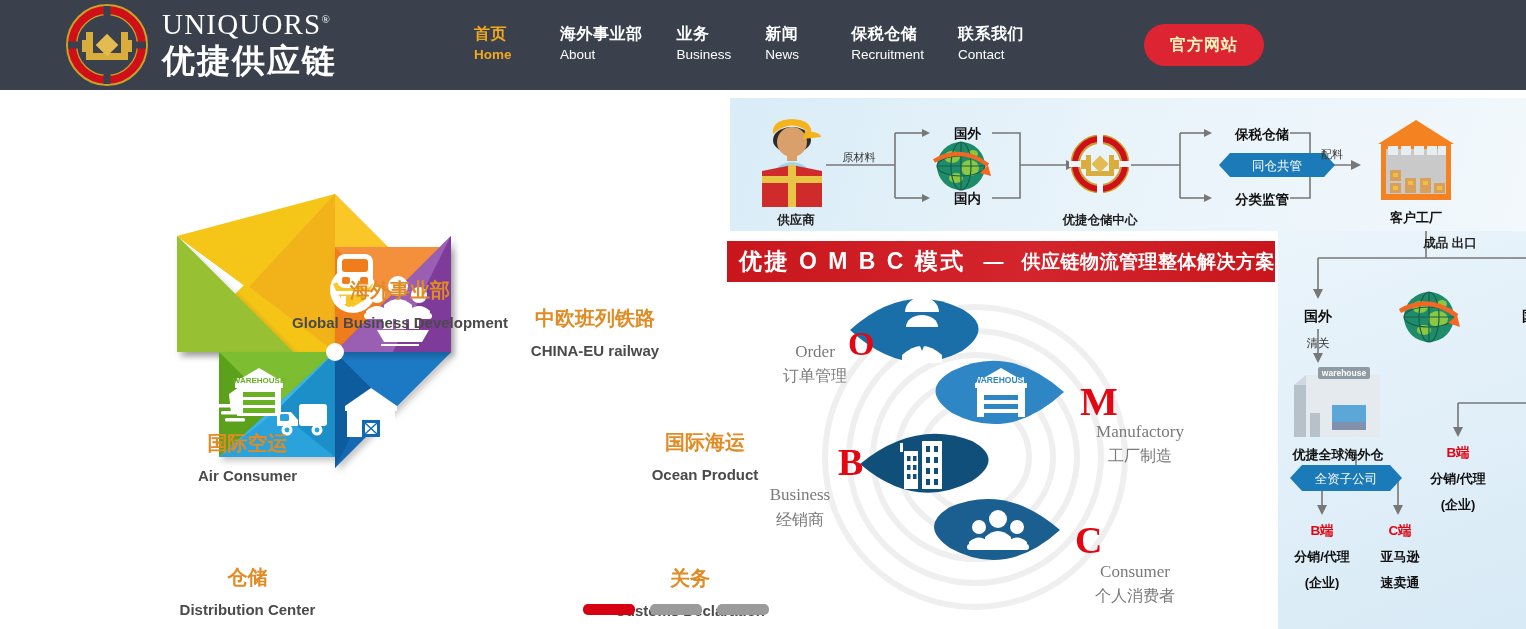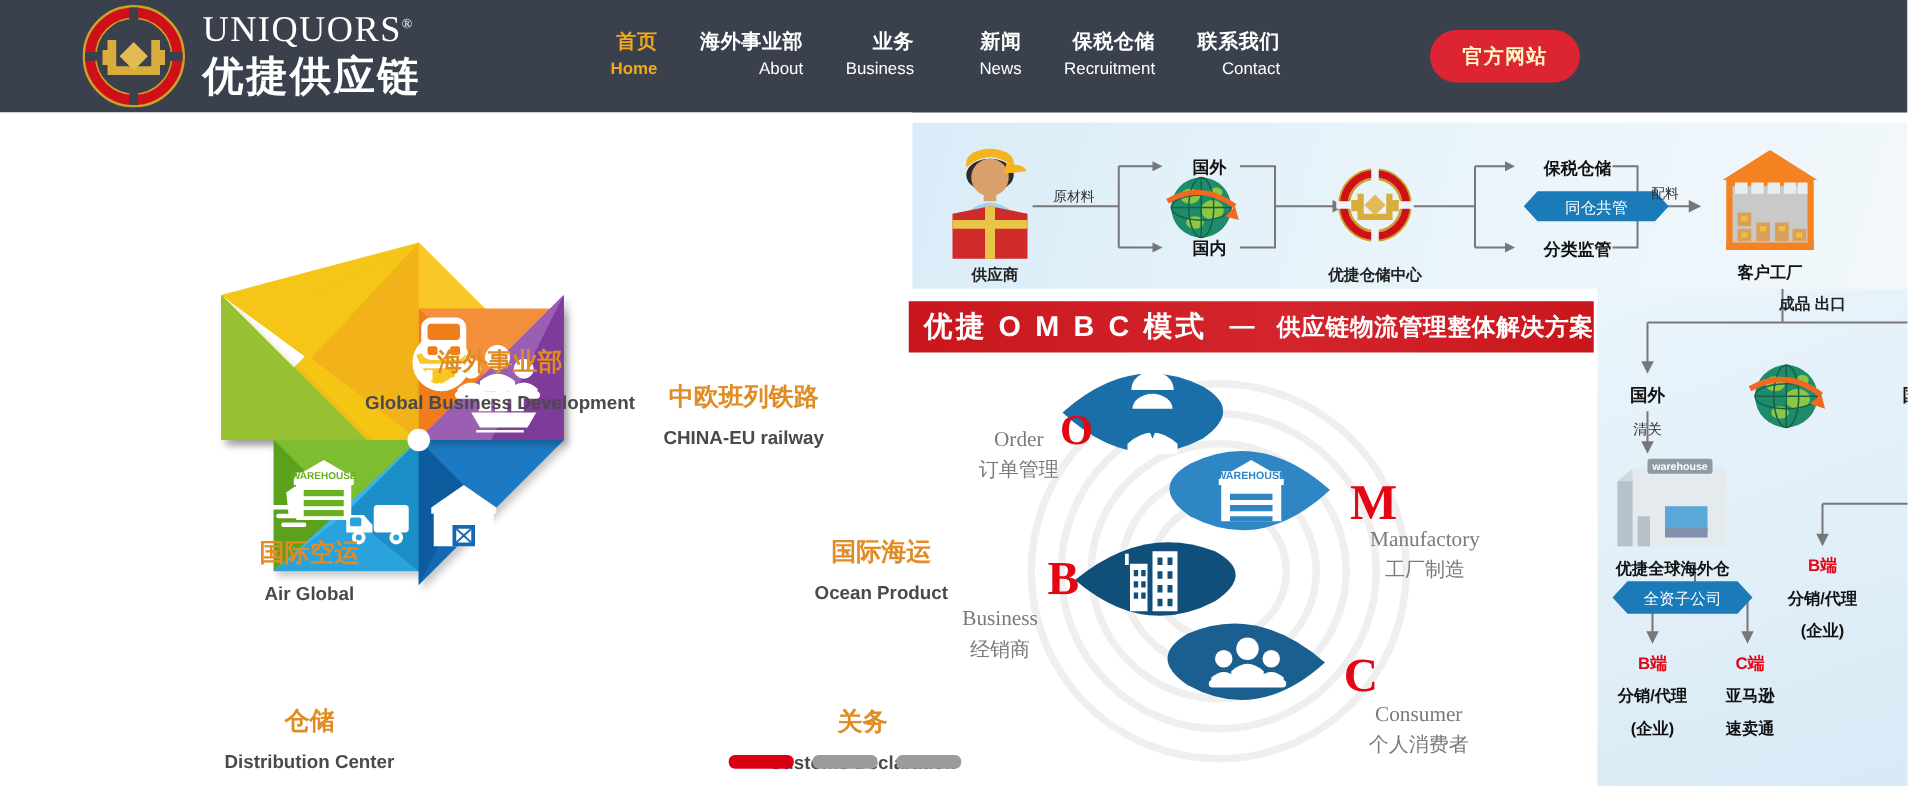--- a/index.html
+++ b/index.html
@@ -27,21 +27,21 @@
     position: relative; line-height: 1.05;
   }
   .logo-reg { font-size: 11px; vertical-align: super; }
   .logo-cn {
     font-size: 33px; color: #ffffff; font-weight: 700; letter-spacing: 2px;
     line-height: 1.25; margin-top: 1px;
   }
 
   .nav { position: absolute; left: 468px; top: 22px; display: flex; }
   .nav-item {
-    width: auto; min-width: 64px; text-align: right; margin-right: 22px;
+    width: auto; min-width: 64px; text-align: left; margin-right: 22px;
     cursor: pointer; padding: 0 6px;
   }
   .nav-cn { font-size: 16px; font-weight: 700; color: #ffffff; line-height: 1.45; letter-spacing: 0.5px; }
   .nav-en { font-size: 13.5px; color: #ffffff; line-height: 1.5; }
   .nav-item.active .nav-cn, .nav-item.active .nav-en { color: #f0a81e; }
   .nav-item.active .nav-en { font-weight: 700; }
 
   .cta-btn {
     position: absolute; left: 1144px; top: 24px;
     width: 120px; height: 42px; border-radius: 21px;
@@ -321,21 +321,21 @@
         <div class="pw-en">Customs Declaration</div>
       </div>
       
       
       <div class="pw-label lbl-ware">
         <div class="pw-cn">仓储</div>
         <div class="pw-en">Distribution Center</div>
       </div>
       <div class="pw-label lbl-air">
         <div class="pw-cn">国际空运</div>
-        <div class="pw-en">Air Global</div>
+        <div class="pw-en">Air Consumer</div>
       </div>
     </div>
   </div>
 
   <div class="flow-top">
     <svg width="796" height="133" viewBox="0 0 796 133">
       <g stroke="#777" stroke-width="1.6" fill="none">
         <path d="M 96 67 L 165 67"></path>
         <path d="M 165 35 L 165 100"></path>
         <path d="M 165 35 L 196 35"></path>

